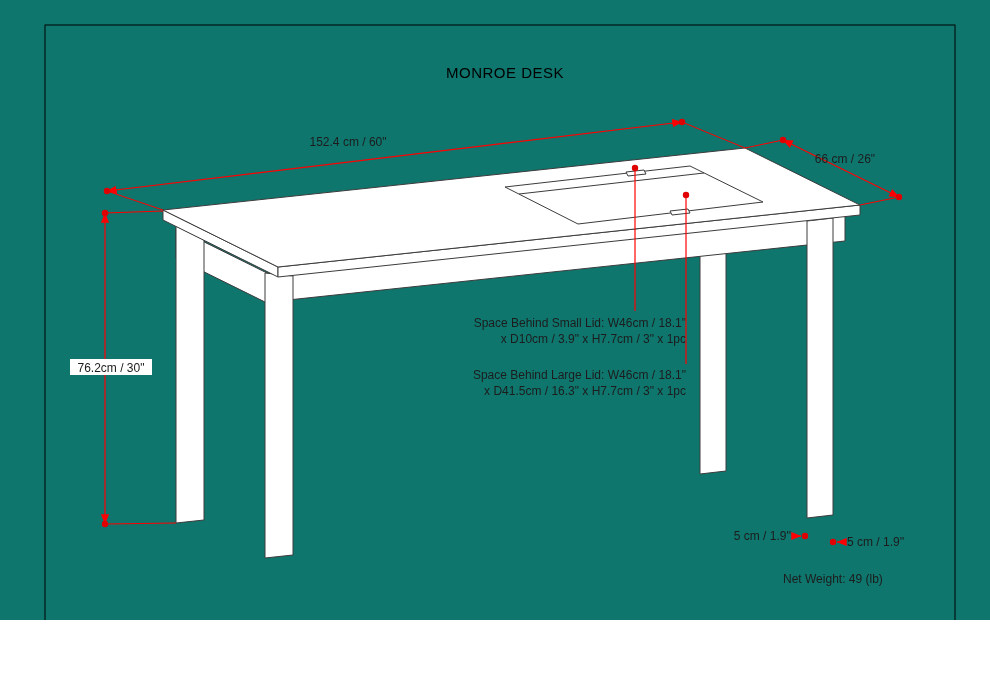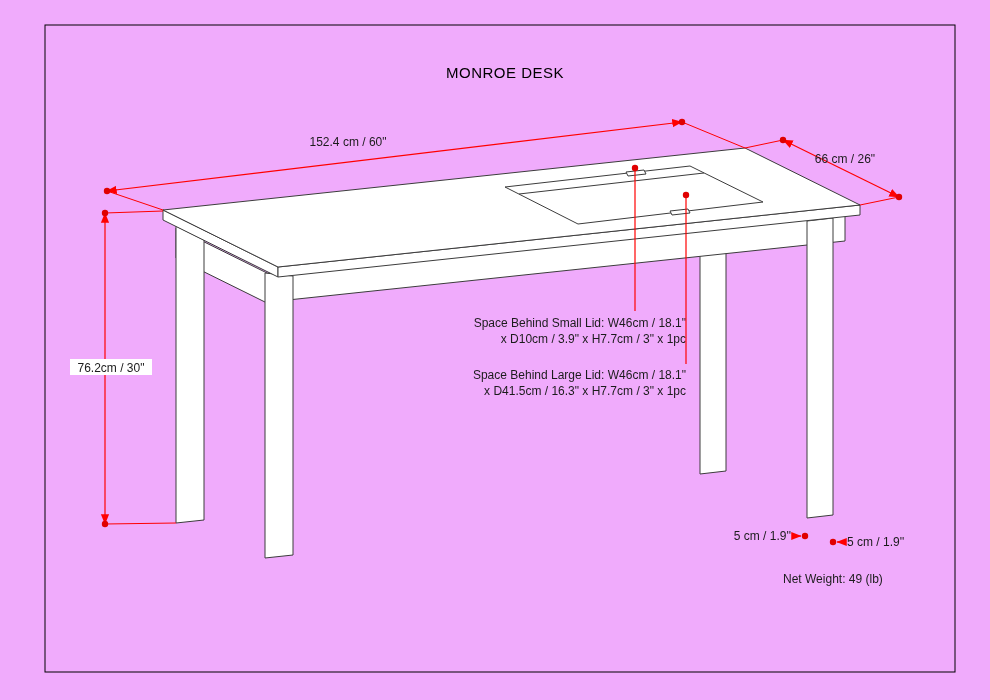--- a/index.html
+++ b/index.html
@@ -1,20 +1,20 @@
 <!DOCTYPE html>
 <html><head>
 <meta charset="utf-8">
 <style>
   html, body { margin: 0; padding: 0; background: #ffffff; }
   .canvas {
     position: relative;
     width: 990px;
-    height: 700px;
-    background: #f0abfc;
+    height: 620px;
+    background: #0f766e;
     font-family: "Liberation Sans", sans-serif;
     overflow: hidden;
   }
   svg text {
     font-family: "Liberation Sans", sans-serif;
     fill: #1c1c1c;
     font-size: 12px;
   }
   svg .title-text {
     font-size: 15px;

